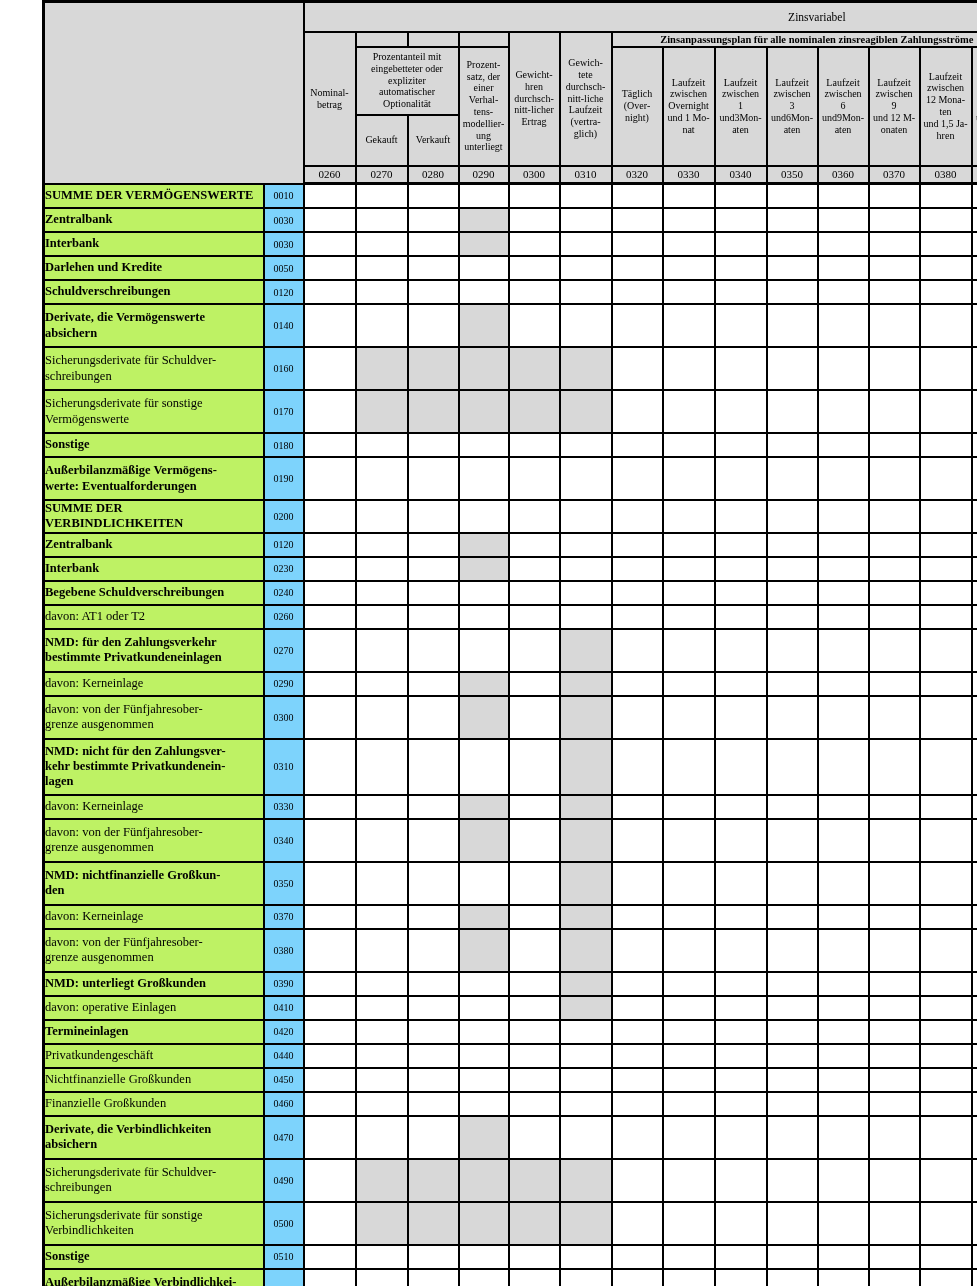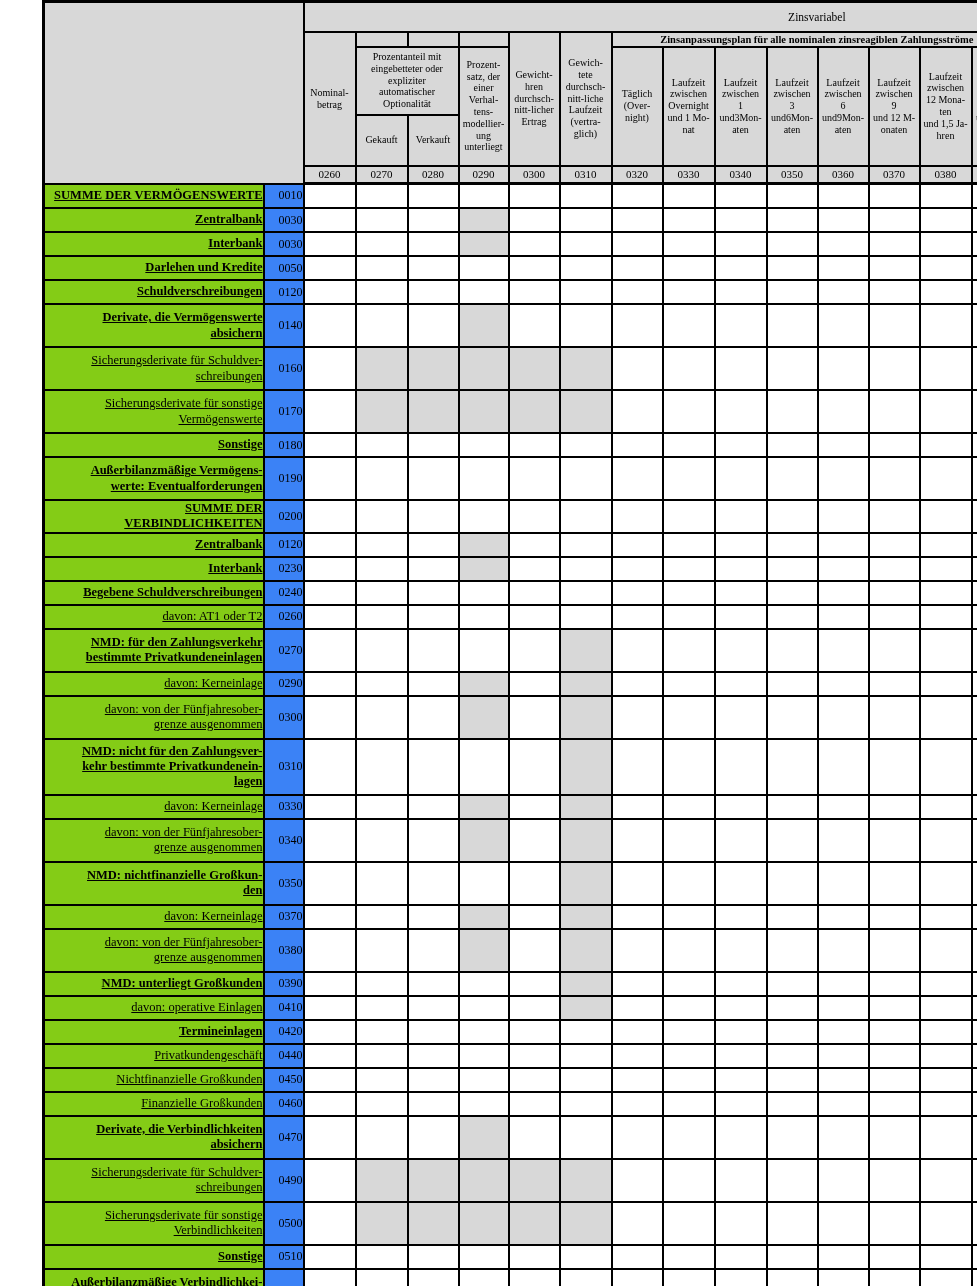--- a/index.html
+++ b/index.html
@@ -36,30 +36,30 @@
   }
   th.colhead {
     font-size: 10px; line-height: 1.18; text-align: center;
     white-space: pre-line; vertical-align: middle;
   }
   th.zap { font-size: 10.5px; font-weight: bold; text-align: center; }
   th.box {  }
   tr.codes th { font-size: 11px; text-align: center; border-bottom: 3px solid #000; }
   
   td.label {
-    background: #84cc16; text-align: right; vertical-align: middle;
-    font-size: 12.5px; line-height: 1.22; white-space: pre-line; text-decoration: underline;
+    background: #bef264; text-align: left; vertical-align: middle;
+    font-size: 12.5px; line-height: 1.22; white-space: pre-line;
   }
   td.label.bold { font-weight: bold; }
   td.lvl0 { padding-left: 2px; padding-right: 2px; }
   td.lvl1 { padding-left: 15px; padding-right: 2px; }
   td.lvl2 { padding-left: 28px; padding-right: 2px; }
   td.rowcode {
-    background: #3b82f6; text-align: right; vertical-align: middle;
-    font-size: 12px; border-right: 3px solid #000;
+    background: #7dd3fc; text-align: center; vertical-align: middle;
+    font-size: 10px; border-right: 3px solid #000;
   }
   td.datacell { background: #ffffff; }
   td.datacell.shaded { background: #d8d8d8; }
   tr.lines1 td { height: 22px; }
   tr.lines2 td { height: 41px; }
   tr.lines3 td { height: 54px; }
 </style>
 </head>
 <body>
 

